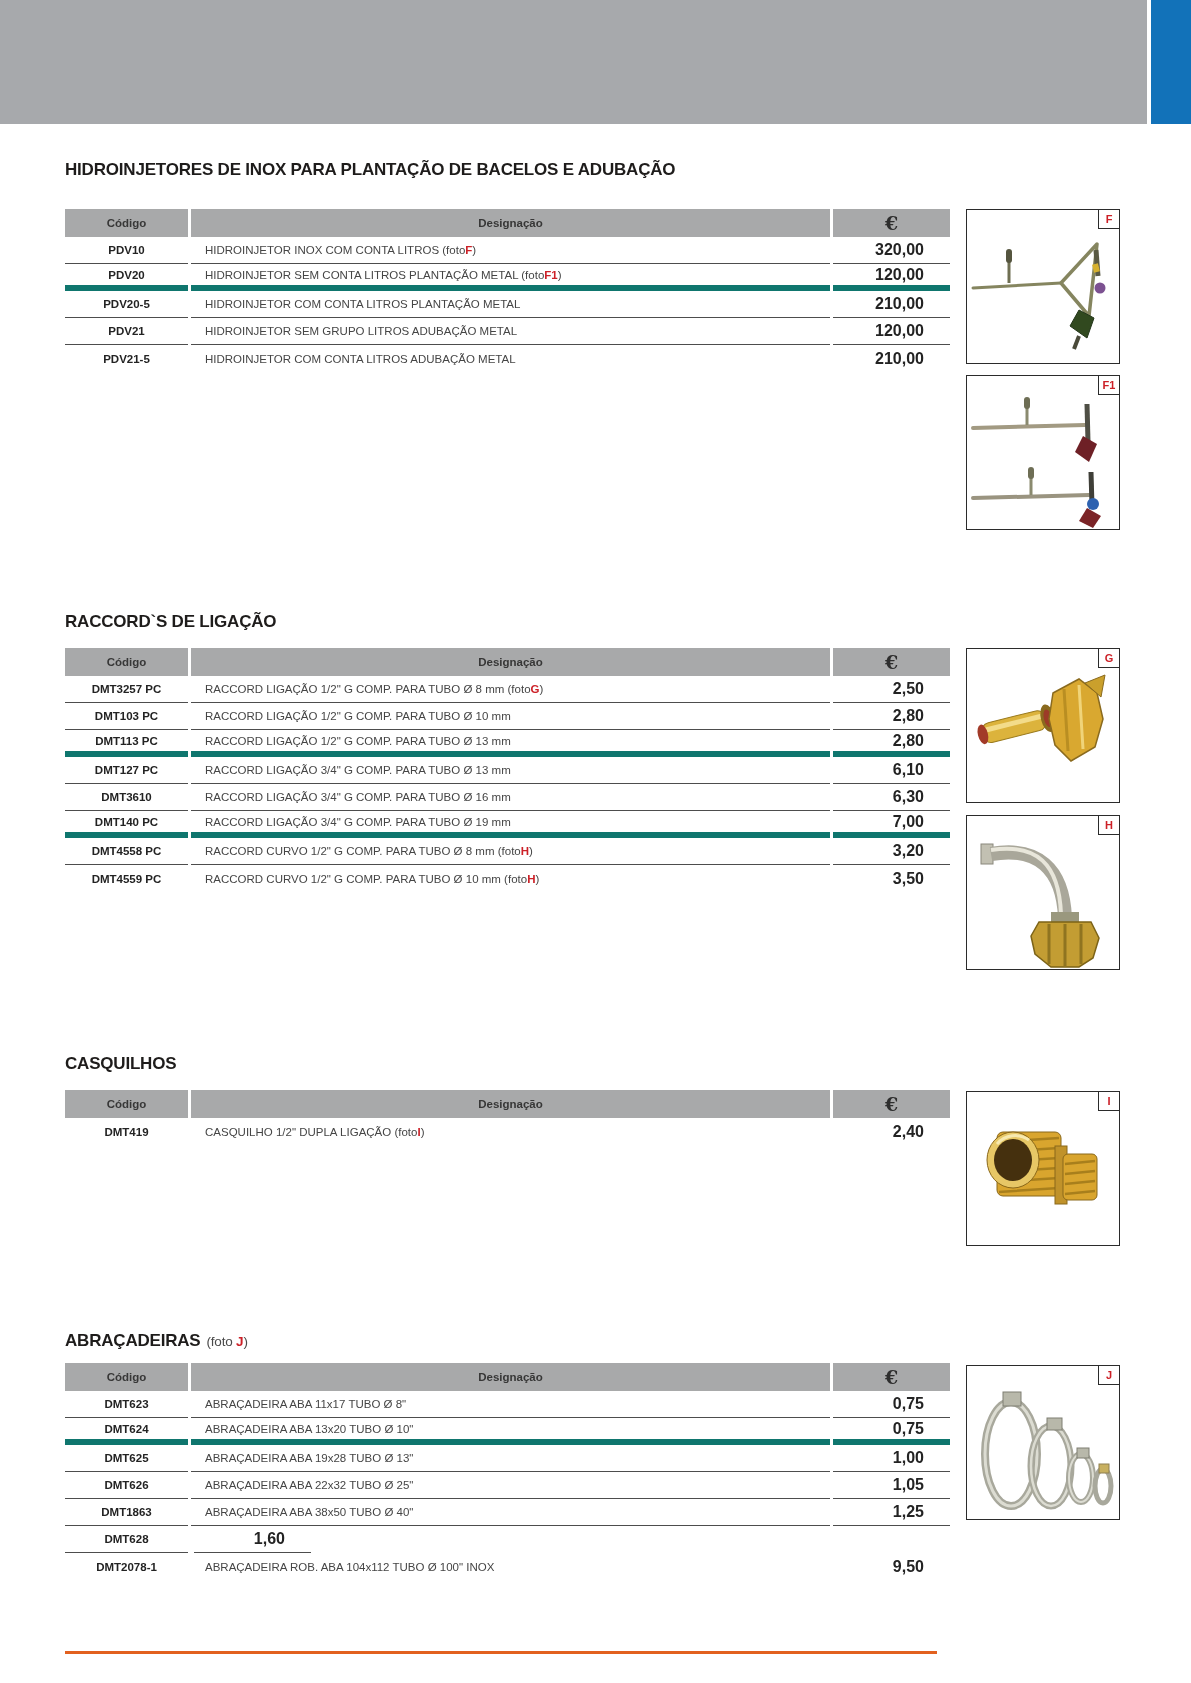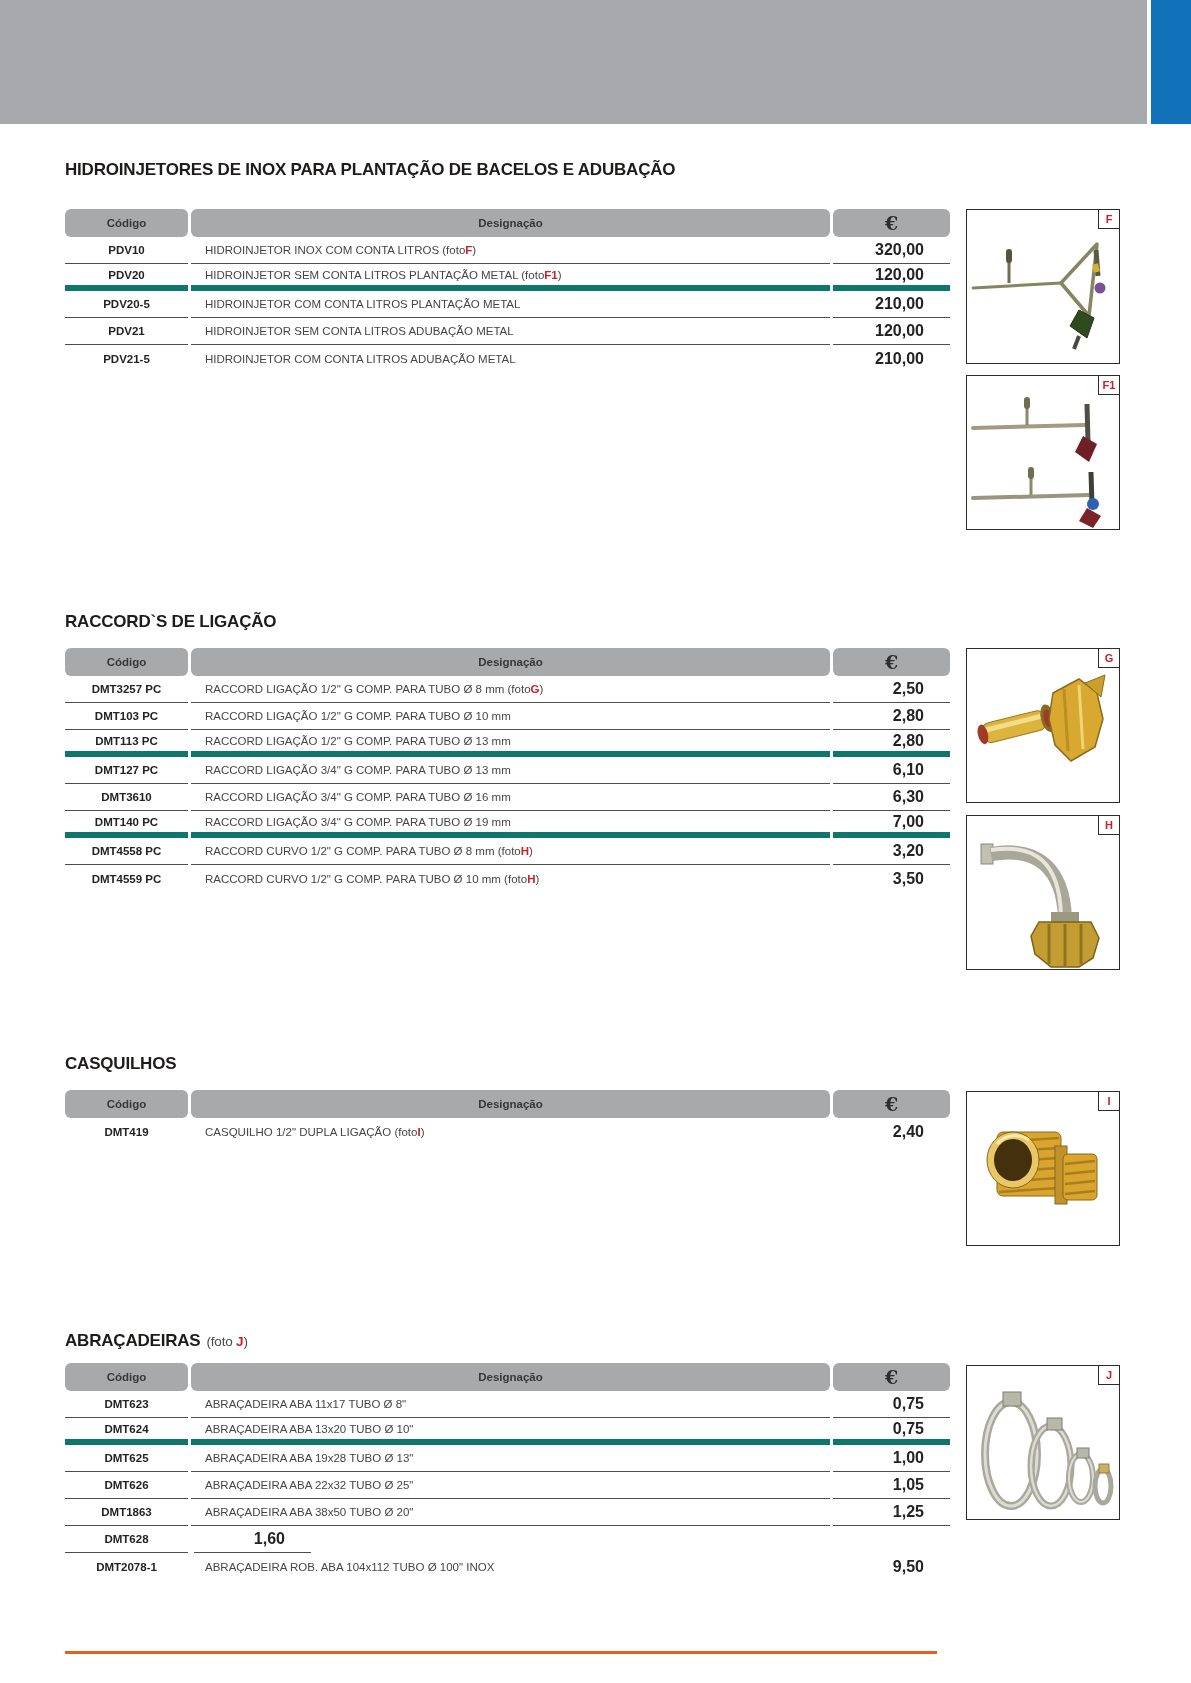--- a/index.html
+++ b/index.html
@@ -13,21 +13,21 @@
   
   .sec-title{position:absolute;left:65px;font-size:17px;font-weight:bold;color:#1e1c1b;
              letter-spacing:-0.2px;white-space:nowrap;}
   .title-suffix{font-weight:normal;font-size:13.5px;color:#4a4a4a;margin-left:6px;}
   .red{color:#cc2027;font-weight:bold;}
 
   
   .ptable{position:absolute;left:65px;width:885px;}
   .thead{display:flex;height:28px;}
   .hcell{background:#a8a9aa;color:#373737;font-weight:bold;font-size:11.5px;
-         display:flex;align-items:center;justify-content:center;border-radius:6px;}
+         display:flex;align-items:center;justify-content:center;}
   .c1{width:123px;flex:none;}
   .c2{width:639px;flex:none;}
   .c3{width:117px;flex:none;}
   .gap{width:3px;flex:none;background:transparent;}
   .euro-sign{font-family:"DejaVu Serif",serif;font-size:19px;font-weight:bold;color:#2e2e2e;}
 
   .trow{display:flex;height:27px;}
   .cell{display:flex;align-items:center;font-size:11.5px;color:#454545;box-sizing:border-box;height:100%;}
   .cell.c1{justify-content:center;font-weight:bold;color:#232323;}
   .cell.c2{padding-left:14px;}
@@ -101,21 +101,21 @@
           <div class="cell c2 sep-thin">
             <span>HIDROINJETOR COM CONTA LITROS PLANTAÇÃO METAL</span>
           </div>
           <div class="gap"></div>
           <div class="cell c3 sep-thin">210,00</div>
         </div>
         <div class="trow">
           <div class="cell c1 sep-thin">PDV21</div>
           <div class="gap"></div>
           <div class="cell c2 sep-thin">
-            <span>HIDROINJETOR SEM CONTA LITROS ADUBAÇÃO METAL</span>
+            <span>HIDROINJETOR SEM GRUPO LITROS ADUBAÇÃO METAL</span>
           </div>
           <div class="gap"></div>
           <div class="cell c3 sep-thin">120,00</div>
         </div>
         <div class="trow">
           <div class="cell c1 sep-none">PDV21-5</div>
           <div class="gap"></div>
           <div class="cell c2 sep-none">
             <span>HIDROINJETOR COM CONTA LITROS ADUBAÇÃO METAL</span>
           </div>
@@ -369,21 +369,21 @@
           <div class="cell c2 sep-thin">
             <span>ABRAÇADEIRA ABA 22x32 TUBO Ø 25"</span>
           </div>
           <div class="gap"></div>
           <div class="cell c3 sep-thin">1,05</div>
         </div>
         <div class="trow">
           <div class="cell c1 sep-thin">DMT1863</div>
           <div class="gap"></div>
           <div class="cell c2 sep-thin">
-            <span>ABRAÇADEIRA ABA 38x50 TUBO Ø 20"</span>
+            <span>ABRAÇADEIRA ABA 38x50 TUBO Ø 40"</span>
           </div>
           <div class="gap"></div>
           <div class="cell c3 sep-thin">1,25</div>
         </div>
         <div class="trow">
           <div class="cell c1 sep-thin">DMT628</div>
           <div class="gap"></div>
           <div class="gap"></div>
           <div class="cell c3 sep-thin">1,60</div>
         </div>

